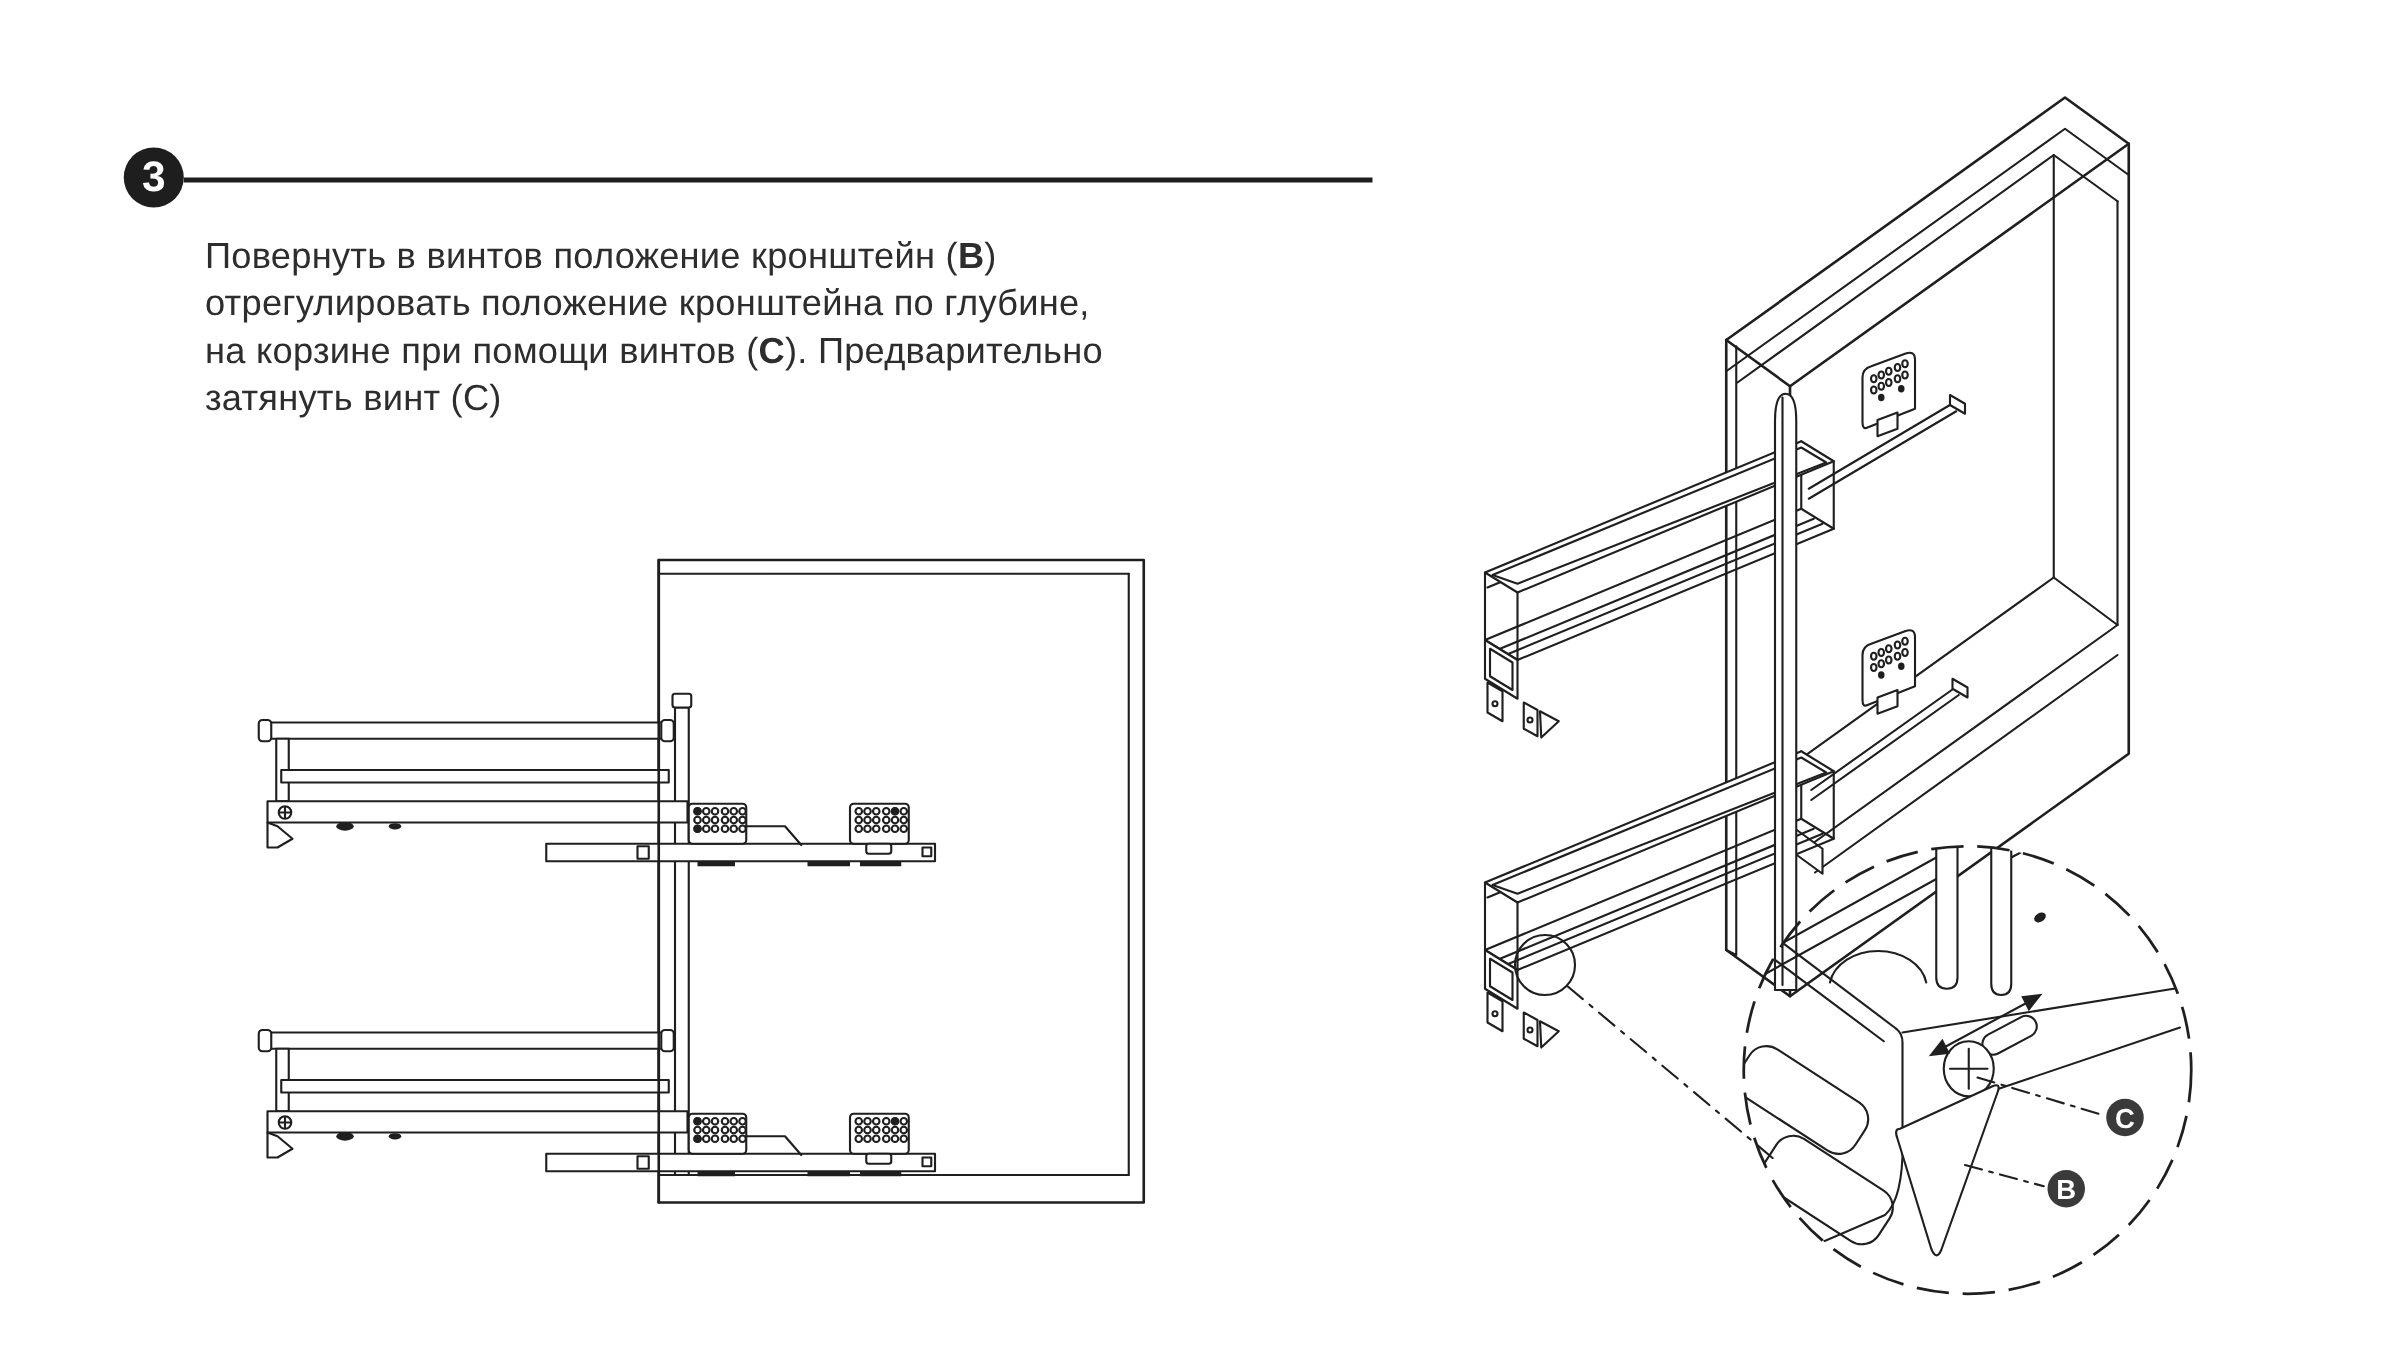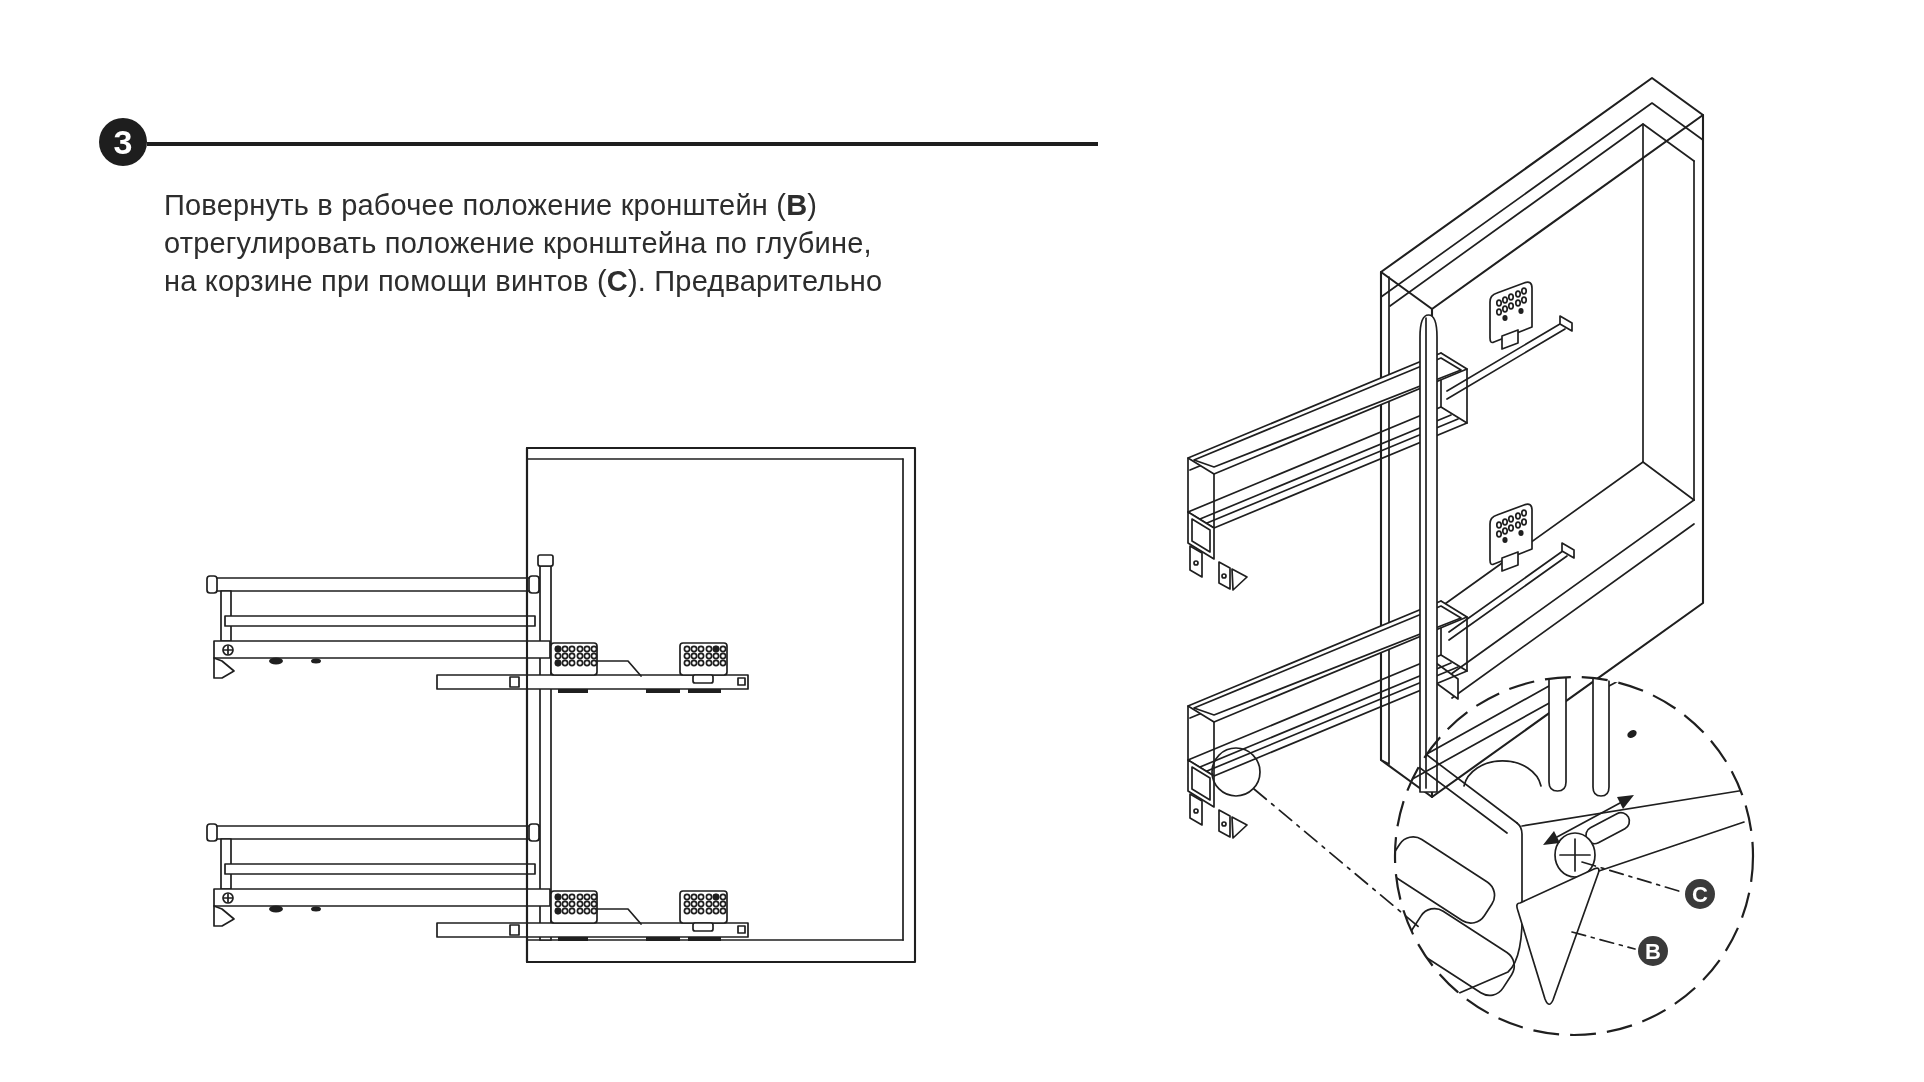--- a/index.html
+++ b/index.html
@@ -25,23 +25,24 @@
       text-anchor:middle;}
 </style>
 </head>
 <body>
 
 <div id="page">
 
   <div class="step-badge">3</div>
   <div class="header-rule"></div>
   <div class="instruction">
-      <div><span>Повернуть в рабочее положение кронштейн (</span><span class="b">В</span><span>)</span></div>
+      <div><span>Повернуть в винтов положение кронштейн (</span><span class="b">В</span><span>)</span></div>
       <div><span>отрегулировать положение кронштейна по глубине,</span></div>
       <div><span>на корзине при помощи винтов (</span><span class="b">С</span><span>). Предварительно</span></div>
+      <div><span>затянуть винт (С)</span></div>
     </div>
 
   <svg id="diagram-layer" viewBox="0 0 1924 1082">
 
     <g>
 
       <g>
         <rect class="ln thick" x="527" y="448" width="388" height="514"></rect>
         <path class="ln" d="M527,459 H903"></path>
         <path class="ln" d="M903,459 V940"></path>

